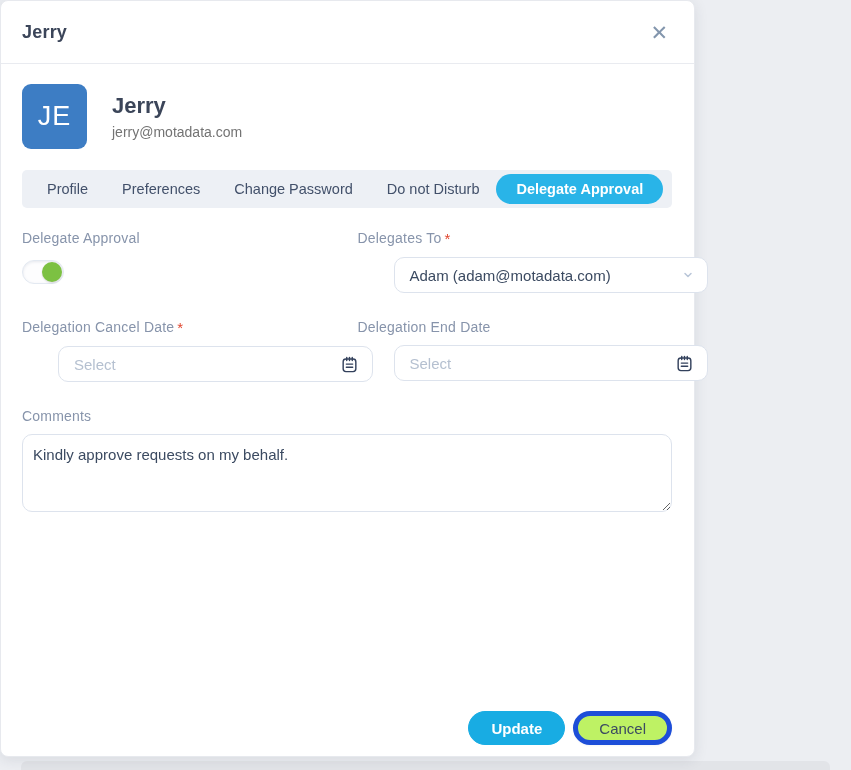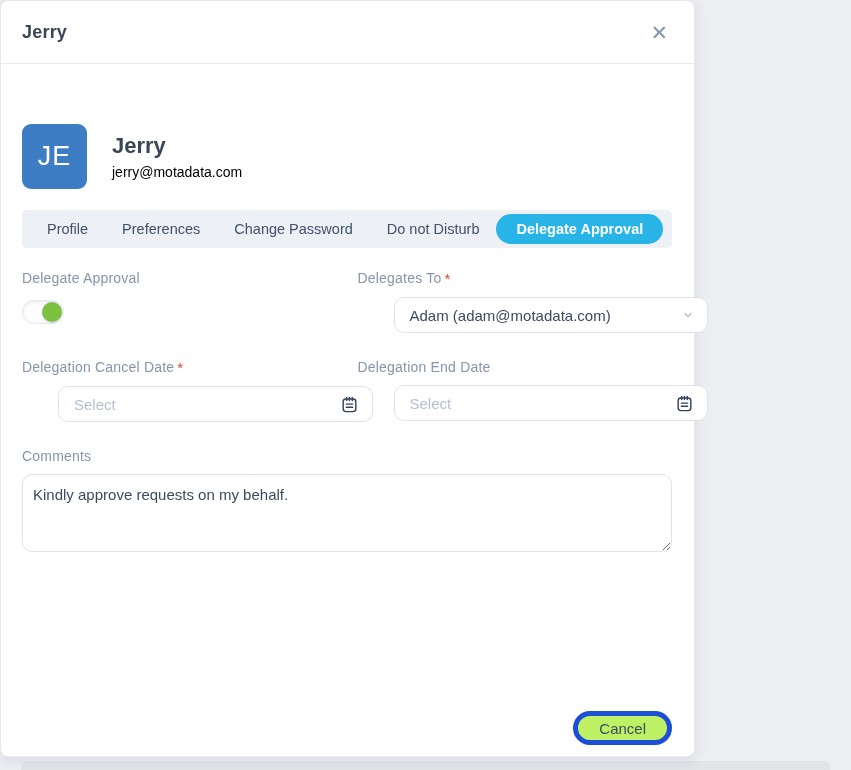--- a/index.html
+++ b/index.html
@@ -10,21 +10,20 @@
     overflow: hidden;
   }
   .modal {
     width: 695px; height: 757px;
     background: #ffffff;
     border: 1px solid #e7e9ee;
     border-radius: 8px;
     box-shadow: 0 3px 14px rgba(40,50,70,.10);
     display: flex; flex-direction: column;
     position: relative;
-    gap: 40px;
   }
   
   .modal-header {
     height: 63px; flex: 0 0 63px;
     display: flex; align-items: center; justify-content: space-between;
     padding: 0 24px 0 21px;
     border-bottom: 1px solid #e9ebf0;
   }
   .modal-title {
     font-size: 18px; font-weight: 700; color: #3b4559; letter-spacing: .2px;
@@ -37,21 +36,21 @@
   
   .modal-body { padding: 20px 22px 0 21px; flex: 1 1 auto; }
   .profile-row { display: flex; align-items: center; gap: 25px; }
   .avatar {
     width: 65px; height: 65px; border-radius: 9px;
     background: #3d7dc4; color: #ffffff;
     display: flex; align-items: center; justify-content: center;
     font-size: 27px; font-weight: 400; letter-spacing: 1px;
   }
   .profile-name { font-size: 22px; font-weight: 700; color: #3b4559; }
-  .profile-email { font-size: 14px; color: #000000; margin-top: 5px; }
+  .profile-email { font-size: 14px; color: #737373; margin-top: 5px; }
   
   .tabbar {
     margin-top: 21px;
     background: #edf0f5;
     border-radius: 5px;
     height: 38px;
     display: flex; align-items: center;
     padding: 0 8px;
   }
   .tab {
@@ -230,18 +229,19 @@
         <div class="form-col">
           <span class="field-label">Comments</span>
           <textarea class="comments-area" style="">Kindly approve requests on my behalf.</textarea>
         </div>
       </div>
 
     </div>
   </div>
 
   <div class="modal-footer">
+    <button class="btn btn-primary">Update</button>
     <button class="btn btn-secondary">Cancel</button>
   </div>
 
 </div>
 
 <div class="backdrop-bar"></div>
 
 </body></html>

